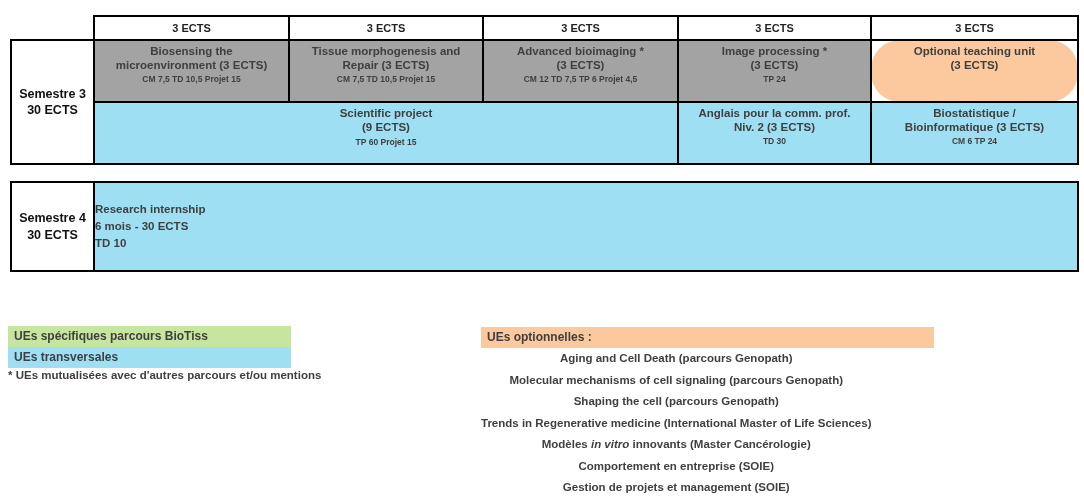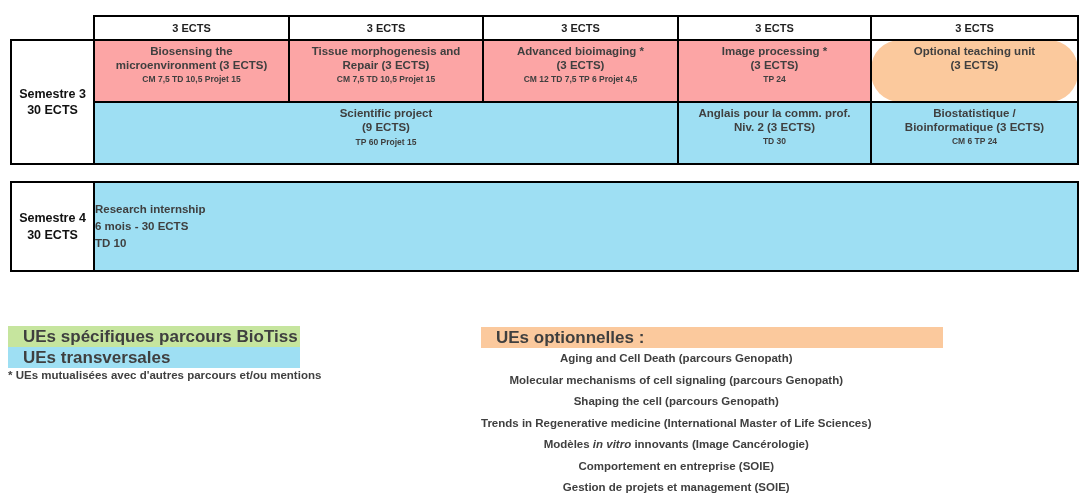--- a/index.html
+++ b/index.html
@@ -10,30 +10,30 @@
   table{border-collapse:collapse;position:absolute;table-layout:fixed;}
   #sem3-table{left:10px;top:15px;}
   #sem4-table{left:10px;top:181px;}
   td,th{border:2px solid #000;padding:0;margin:0;}
   td.corner{border:none;background:#fff;}
   th.ects{height:22px;font-size:11px;font-weight:700;color:#1f1f1f;
     text-align:center;vertical-align:middle;background:#fff;}
   td.sem-label{vertical-align:middle;text-align:center;font-weight:700;
     font-size:12.5px;color:#111;background:#fff;white-space:pre-line;line-height:1.3;}
   td.unit{text-align:center;vertical-align:top;padding-top:3px;}
-  .green{background:#fca5a5;}
+  .green{background:#a3a3a3;}
   .blue{background:#9edff3;}
   .orange{background:#fbc99d;border-radius:29px;}
   .title{font-size:11.5px;font-weight:600;line-height:14px;white-space:pre-line;}
   .hours{font-size:8.5px;font-weight:700;margin-top:2px;}
   #sem4-table td.unit{vertical-align:middle;padding:0;}
   .intern{font-size:11.5px;font-weight:600;line-height:17px;
     white-space:pre-line;text-align:left;}
-  .bar{position:absolute;height:21px;line-height:21px;padding-left:15px;
-    font-size:17px;font-weight:600;color:#3f3f3f;}
+  .bar{position:absolute;height:21px;line-height:21px;padding-left:6px;
+    font-size:12px;font-weight:600;color:#3f3f3f;}
   #bar-specific{left:8px;top:326px;width:277px;background:#c6e59e;}
   #bar-transversal{left:8px;top:347px;width:277px;background:#9edff3;}
   #note{position:absolute;left:8px;top:365px;height:21px;line-height:21px;
     font-size:11.5px;font-weight:600;color:#3f3f3f;}
   #bar-optional{left:481px;top:327px;width:447px;background:#fbc99d;}
   #options-list{position:absolute;left:481px;top:348px;font-size:11.5px;
     font-weight:600;line-height:21.5px;color:#3f3f3f;text-align:center;}
   .opt i{font-style:italic;}
 </style>
 </head>
@@ -129,18 +129,18 @@
   <div class="bar" id="bar-specific">UEs spécifiques parcours BioTiss</div>
   <div class="bar" id="bar-transversal">UEs transversales</div>
   <div id="note">* UEs mutualisées avec d'autres parcours et/ou mentions</div>
 
   <div class="bar" id="bar-optional">UEs optionnelles :</div>
   <div id="options-list">
     <div class="opt"><span>Aging and Cell Death (parcours Genopath)</span><i></i><span></span></div>
     <div class="opt"><span>Molecular mechanisms of cell signaling (parcours Genopath)</span><i></i><span></span></div>
     <div class="opt"><span>Shaping the cell (parcours Genopath)</span><i></i><span></span></div>
     <div class="opt"><span>Trends in Regenerative medicine (International Master of Life Sciences)</span><i></i><span></span></div>
-    <div class="opt"><span>Modèles </span><i>in vitro</i><span> innovants (Image Cancérologie)</span></div>
+    <div class="opt"><span>Modèles </span><i>in vitro</i><span> innovants (Master Cancérologie)</span></div>
     <div class="opt"><span>Comportement en entreprise (SOIE)</span><i></i><span></span></div>
     <div class="opt"><span>Gestion de projets et management (SOIE)</span><i></i><span></span></div>
   </div>
 
 </div>
 
 </body></html>

